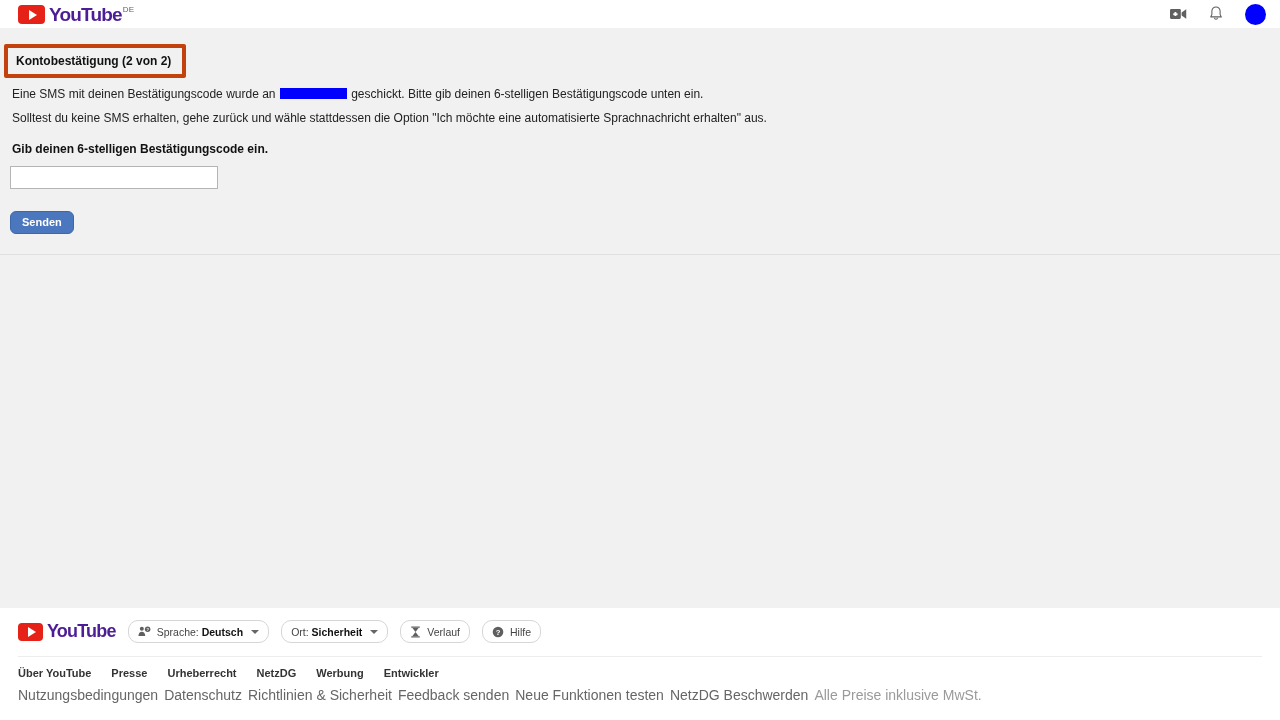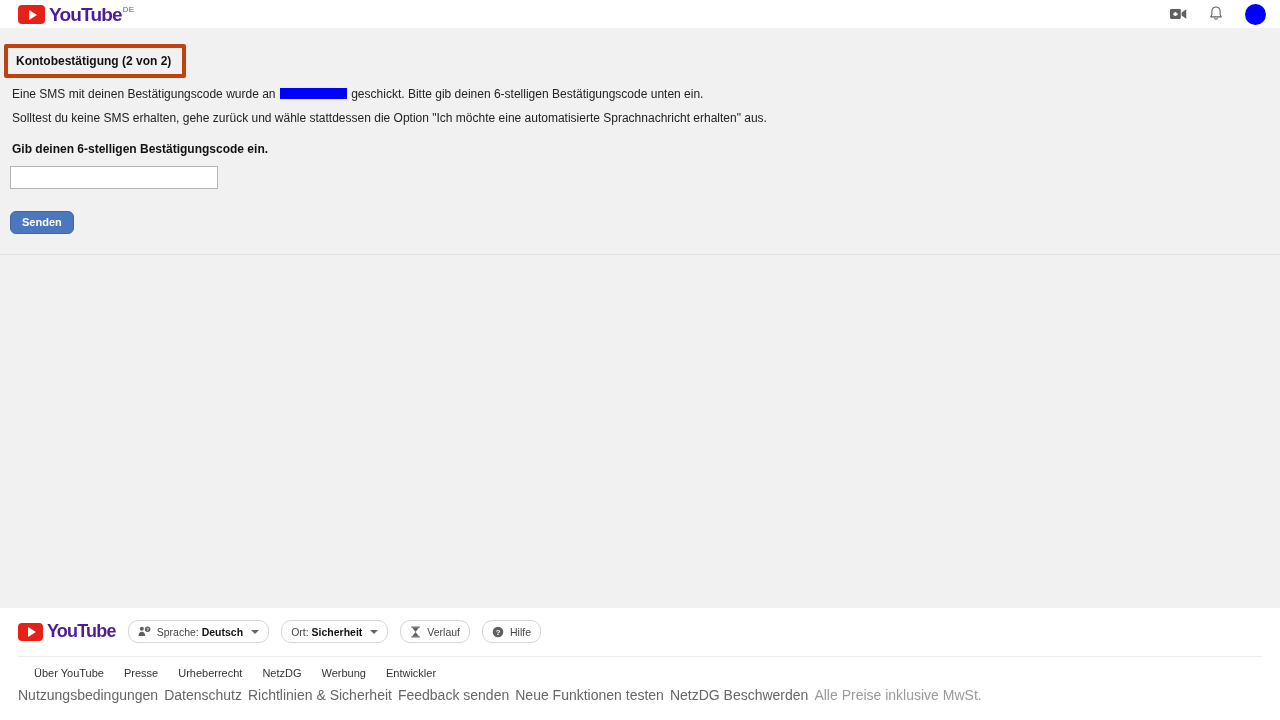--- a/index.html
+++ b/index.html
@@ -260,23 +260,23 @@
     border-top: 4px solid #666;
     margin-left: 2px;
   }
   .footer-divider {
     border-top: 1px solid #ededed;
     margin: 13px 18px 0 18px;
   }
   .footer-links-primary {
     display: flex;
     gap: 20px;
-    padding: 10px 0 0 34px;
+    padding: 10px 0 0 18px;
     font-size: 11px;
-    font-weight: normal;
+    font-weight: bold;
     color: #333;
   }
   .footer-links-primary span { cursor: pointer; }
   .footer-links-secondary {
     display: flex;
     gap: 6px;
     padding: 8px 0 0 18px;
     font-size: 14px;
     color: #666;
   }

